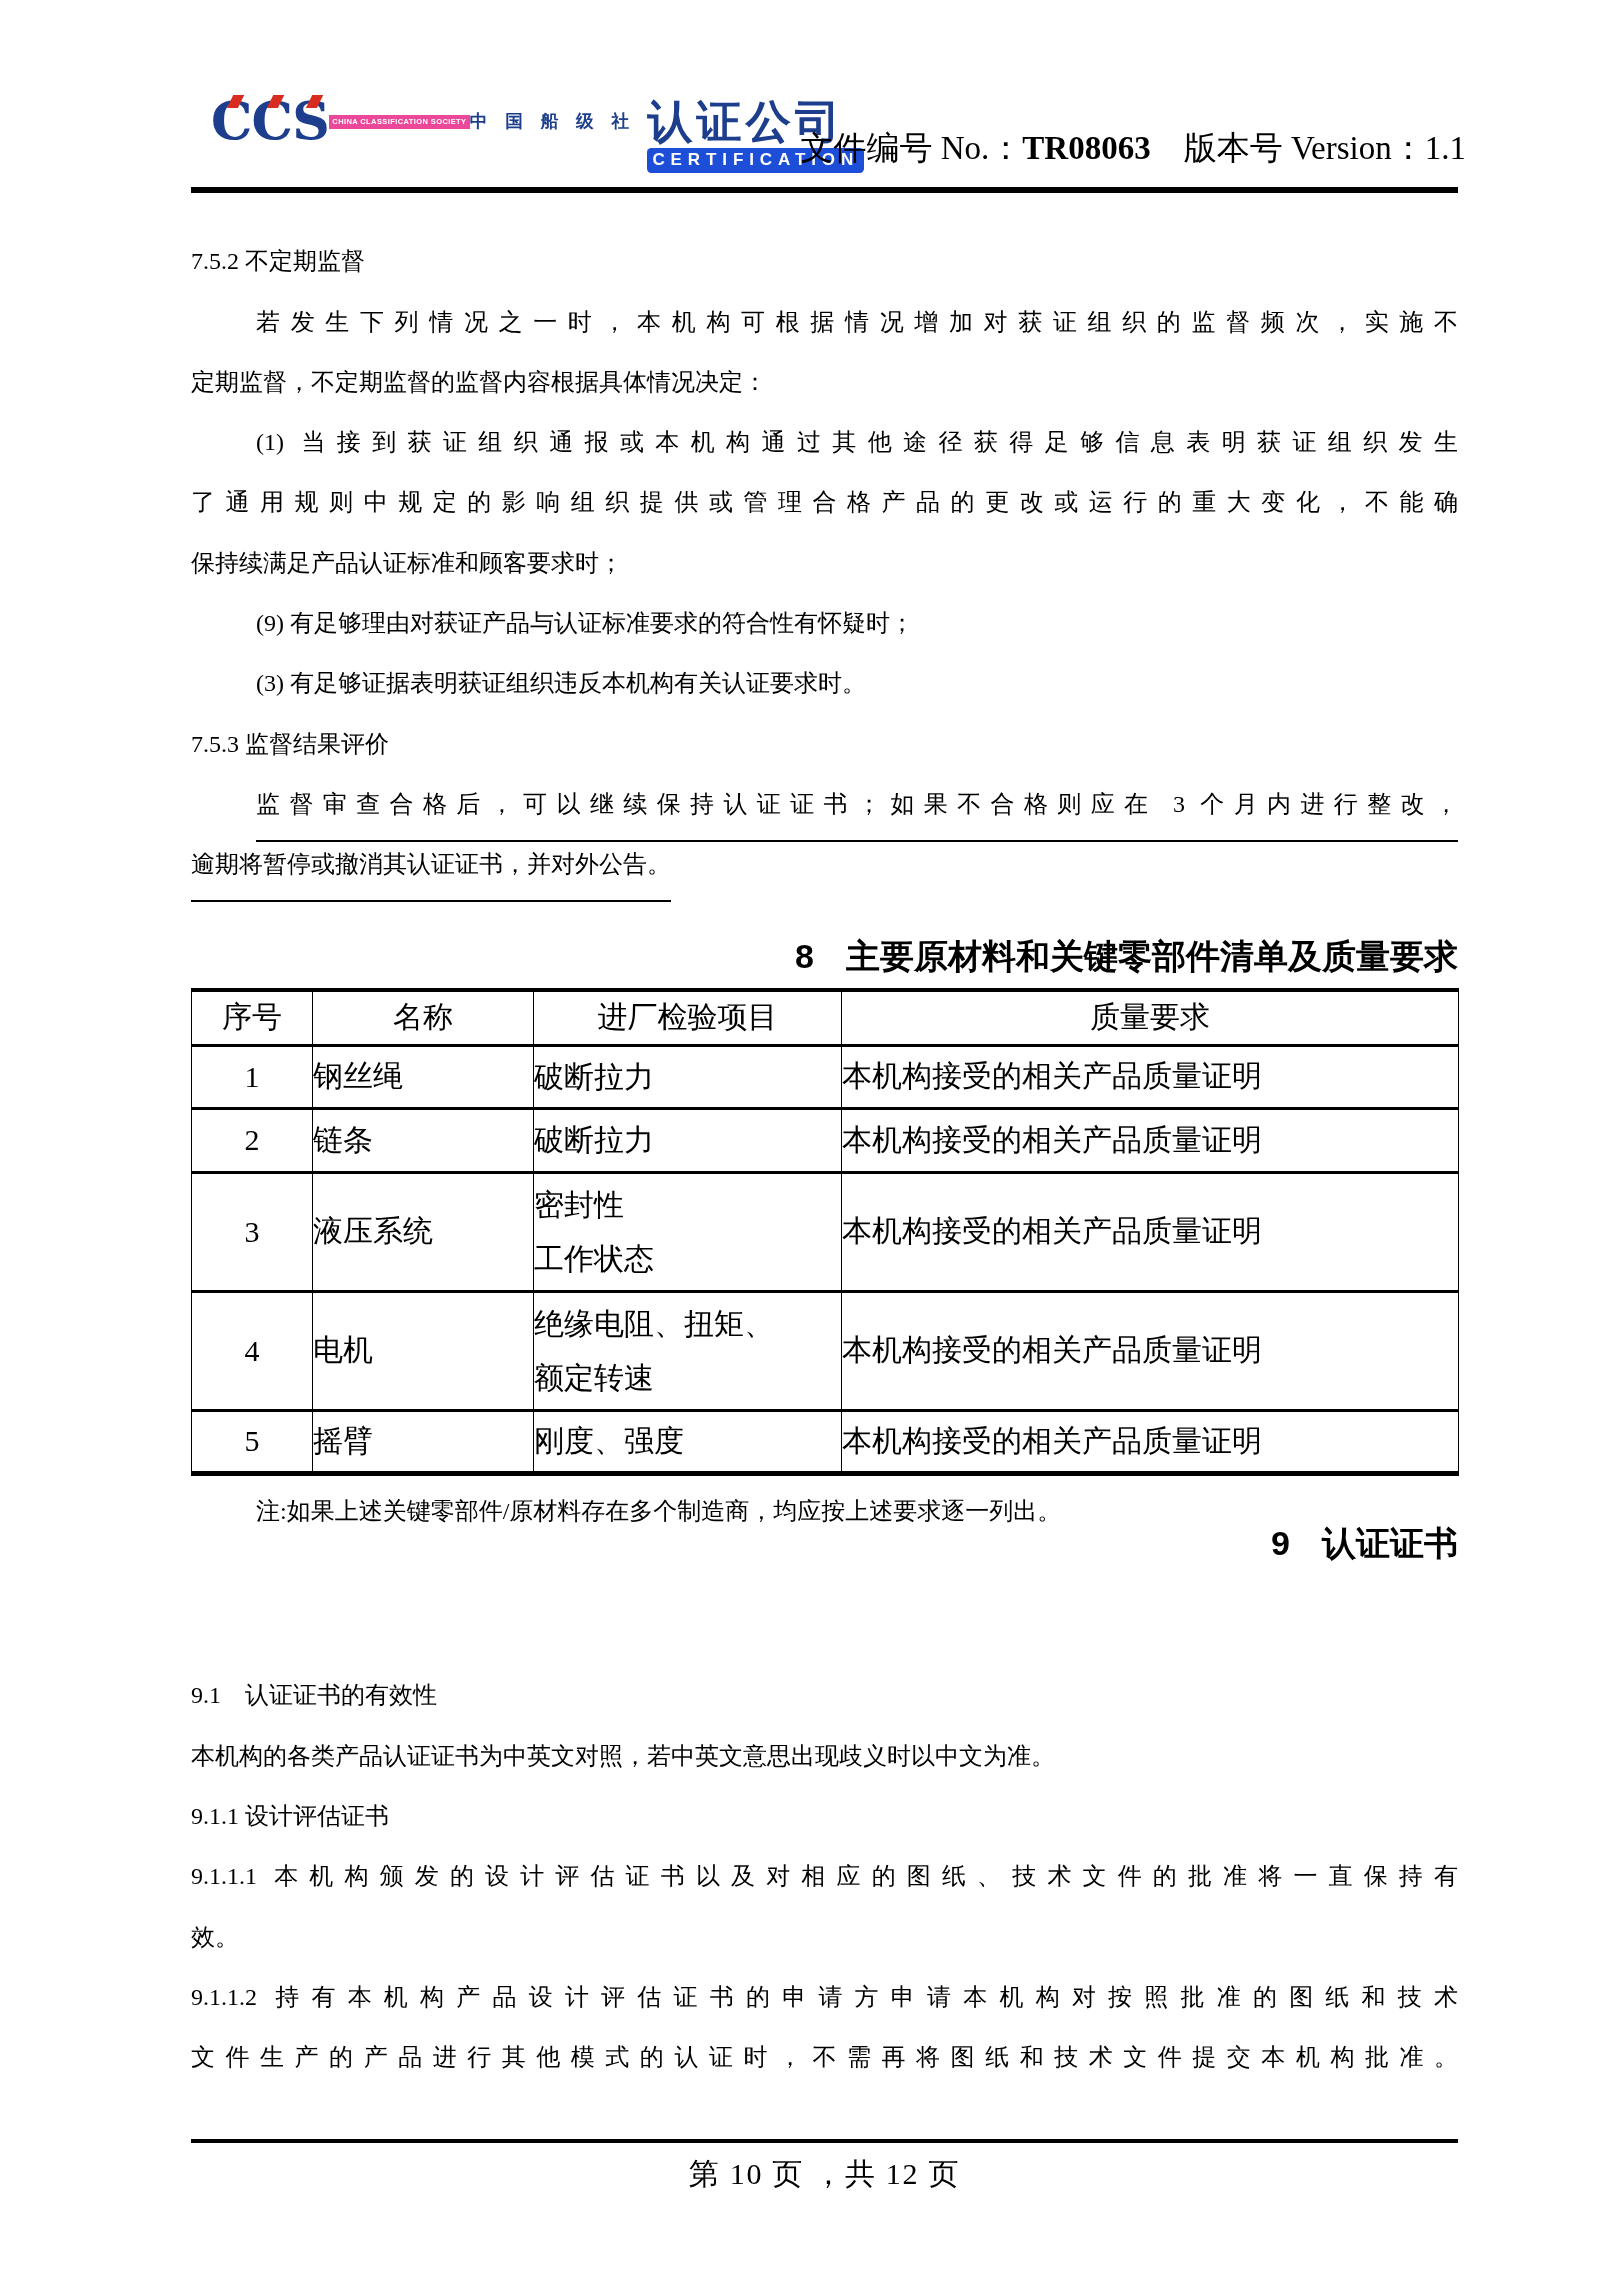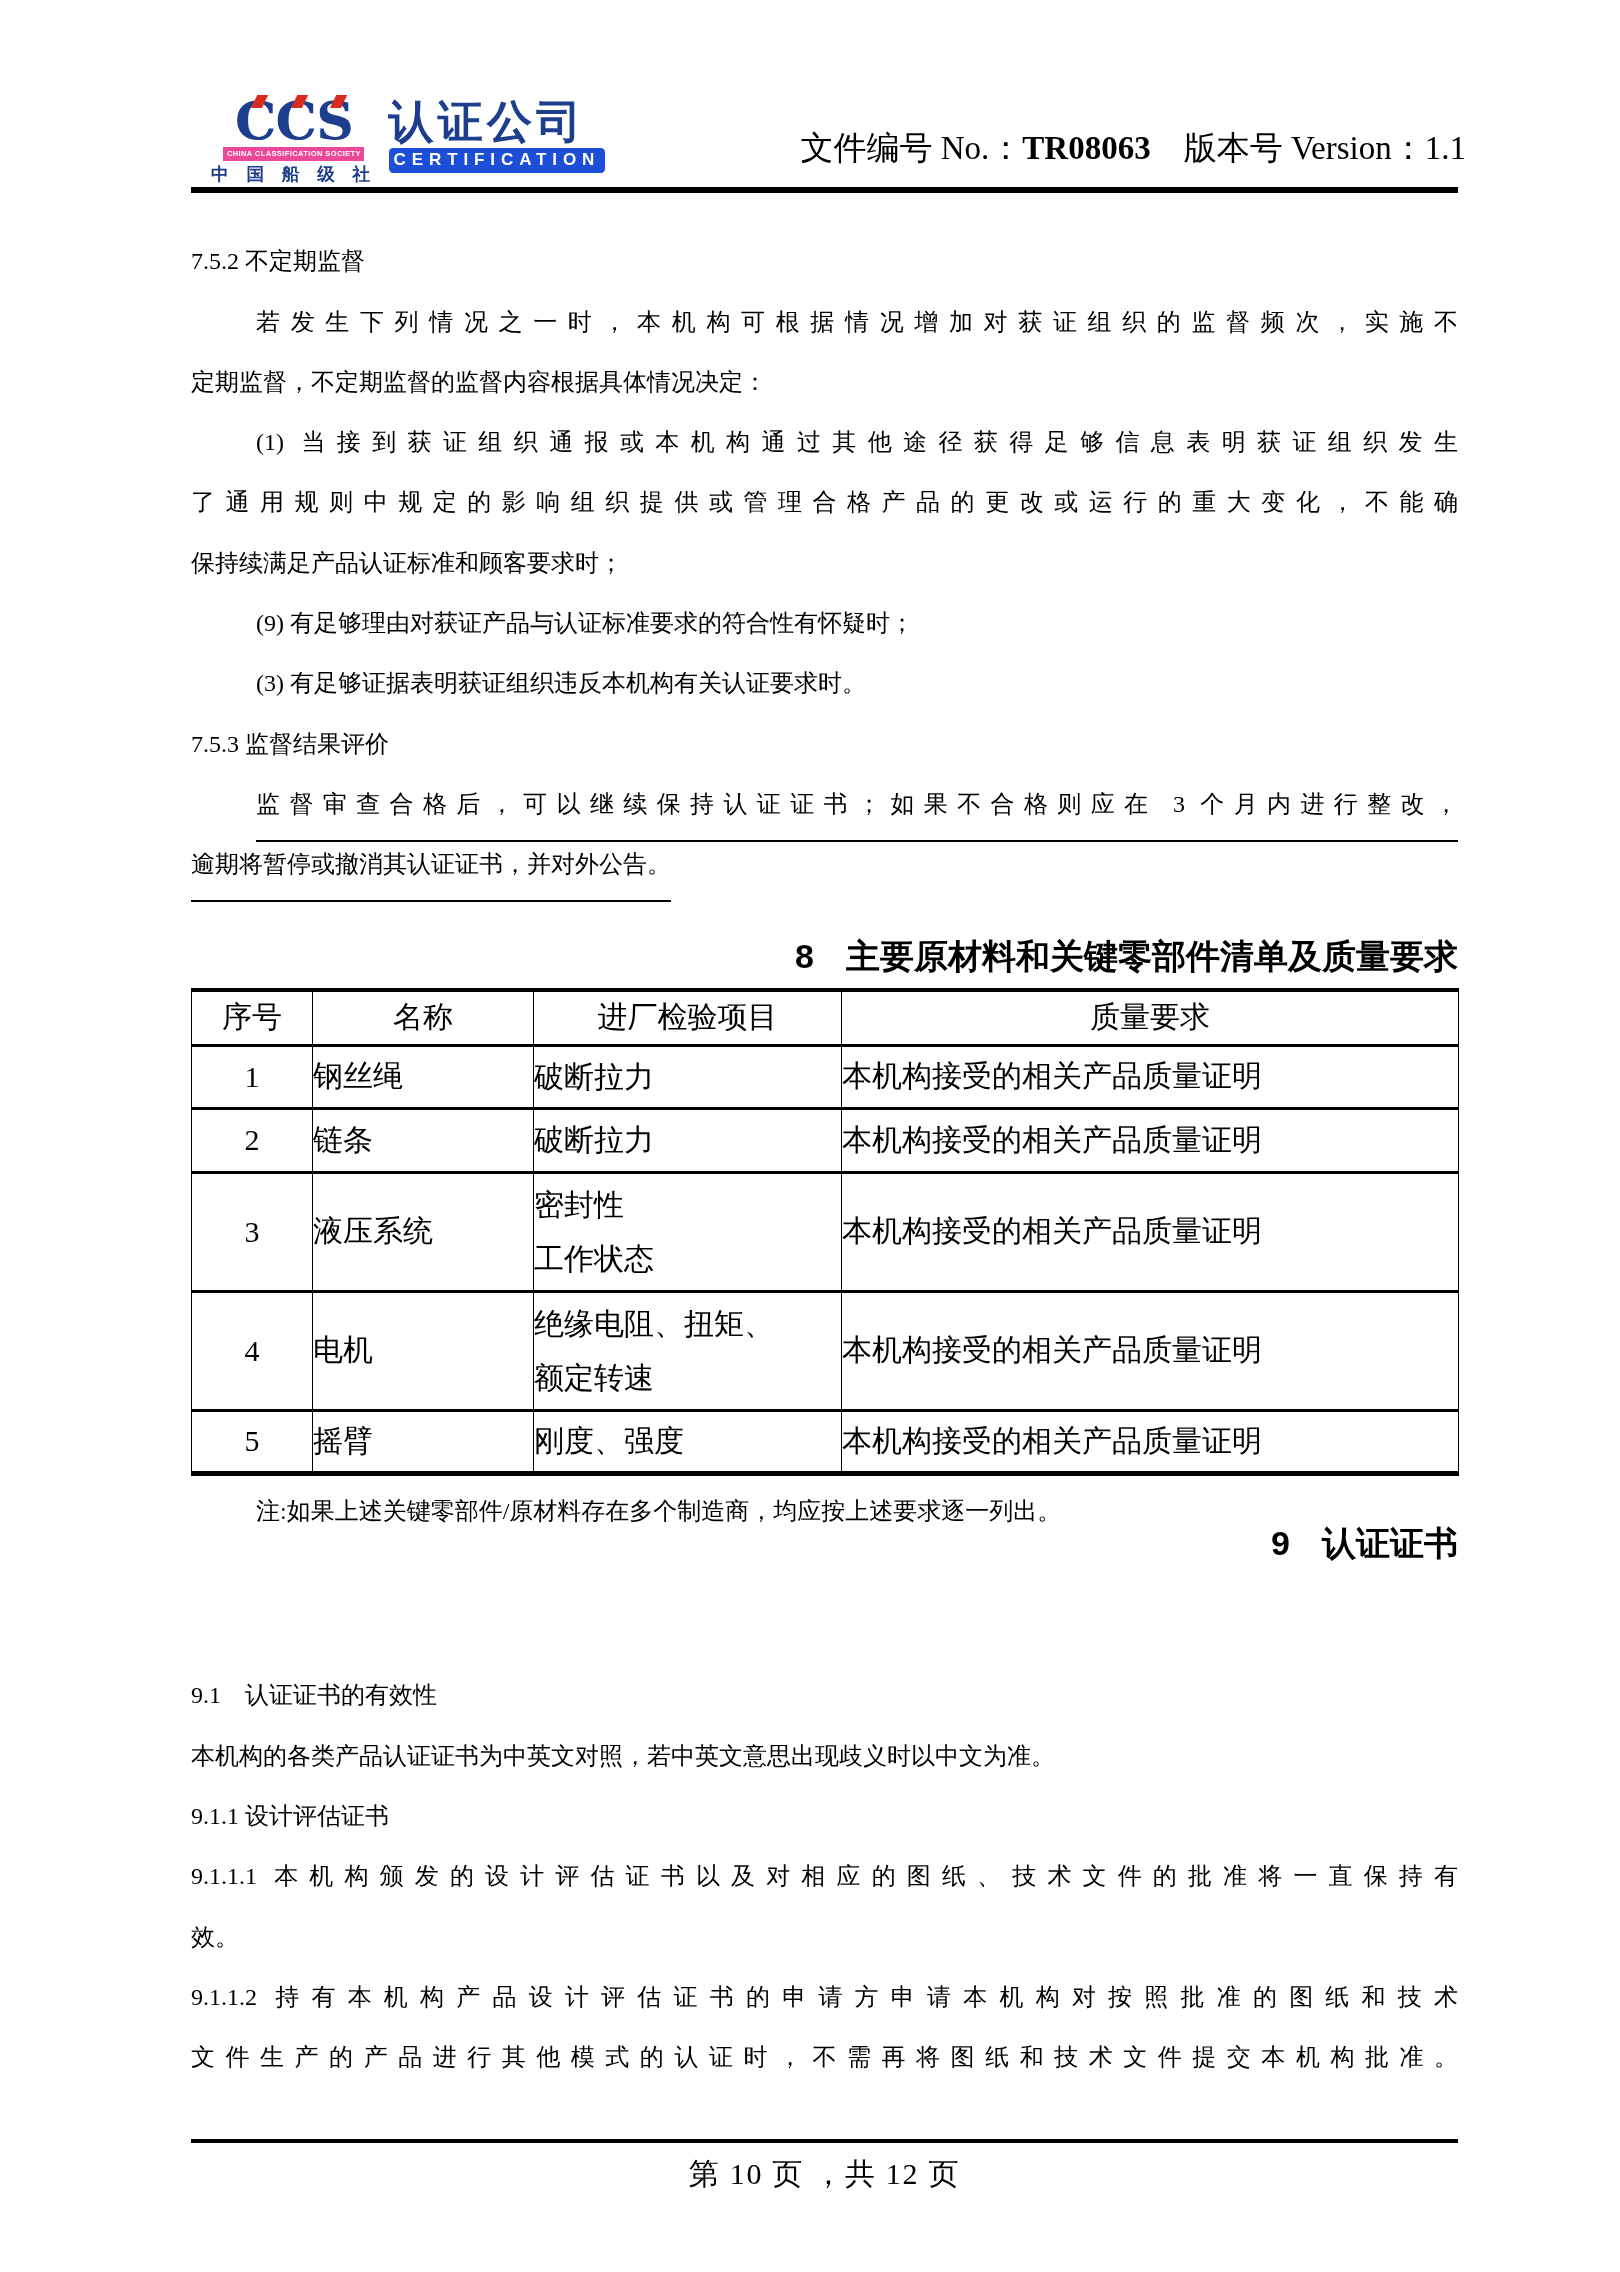--- a/index.html
+++ b/index.html
@@ -4,21 +4,21 @@
 <style>
   html,body { margin:0; padding:0; background:#e8e8e8; }
   .page {
     position:relative; width:1621px; height:2273px; background:#ffffff;
     font-family:"Liberation Serif","DejaVu Serif",serif; color:#000;
     overflow:hidden;
   }
 
   
   .logo { position:absolute; left:211px; top:97px; display:flex; align-items:flex-start; }
-  .logo-col-left { display:flex; flex-direction:column; align-items:center; }
+  .logo-col-left { display:flex; flex-direction:row; align-items:center; }
   .ccs-row { font-family:"DejaVu Serif","Liberation Serif",serif; font-weight:bold;
              font-size:52px; line-height:47px; color:#1c3e8c; letter-spacing:-0.8px; }
   .ccs-letter { position:relative; display:inline-block; }
   .ccs-letter::before {
     content:""; position:absolute; top:-1.7px; left:46%; width:11px; height:13.4px;
     background:#d92c21; transform:skewX(-26deg);
   }
   .ccs-enbar { margin-top:2.5px; background:#ec4899; color:#fff;
     font-family:"Liberation Sans","DejaVu Sans",sans-serif; font-weight:bold;
     font-size:7.5px; letter-spacing:0.4px; padding:2.5px 3.4px; white-space:nowrap; }

